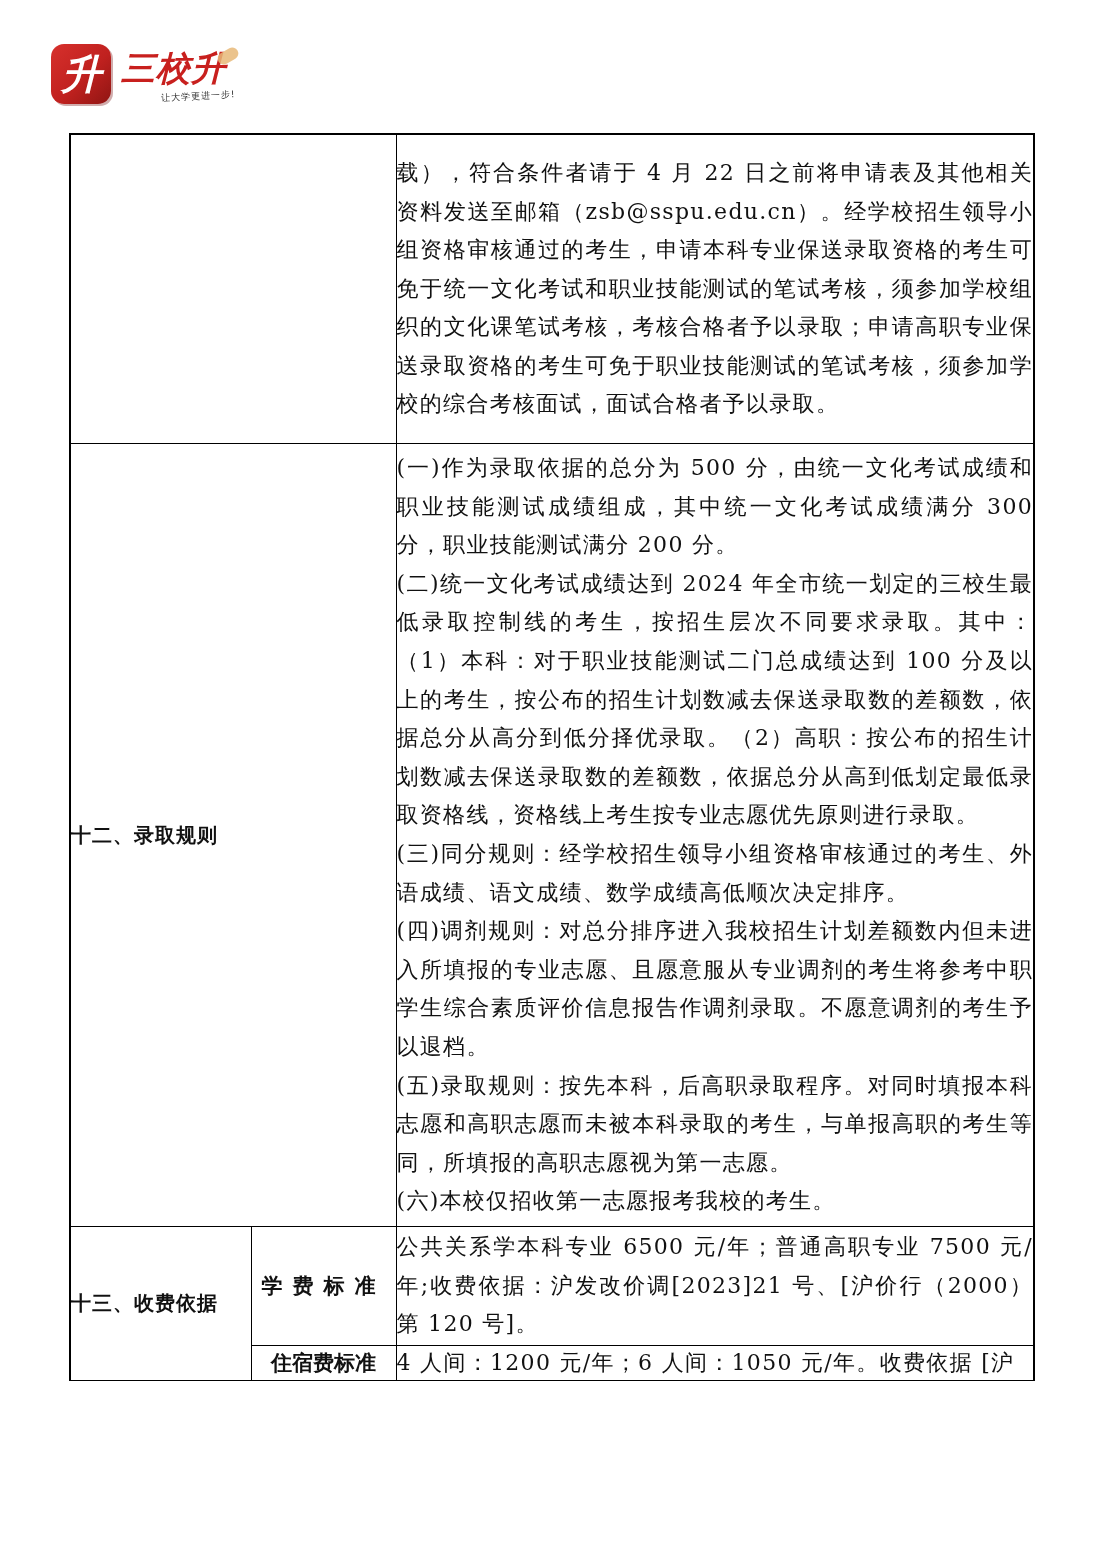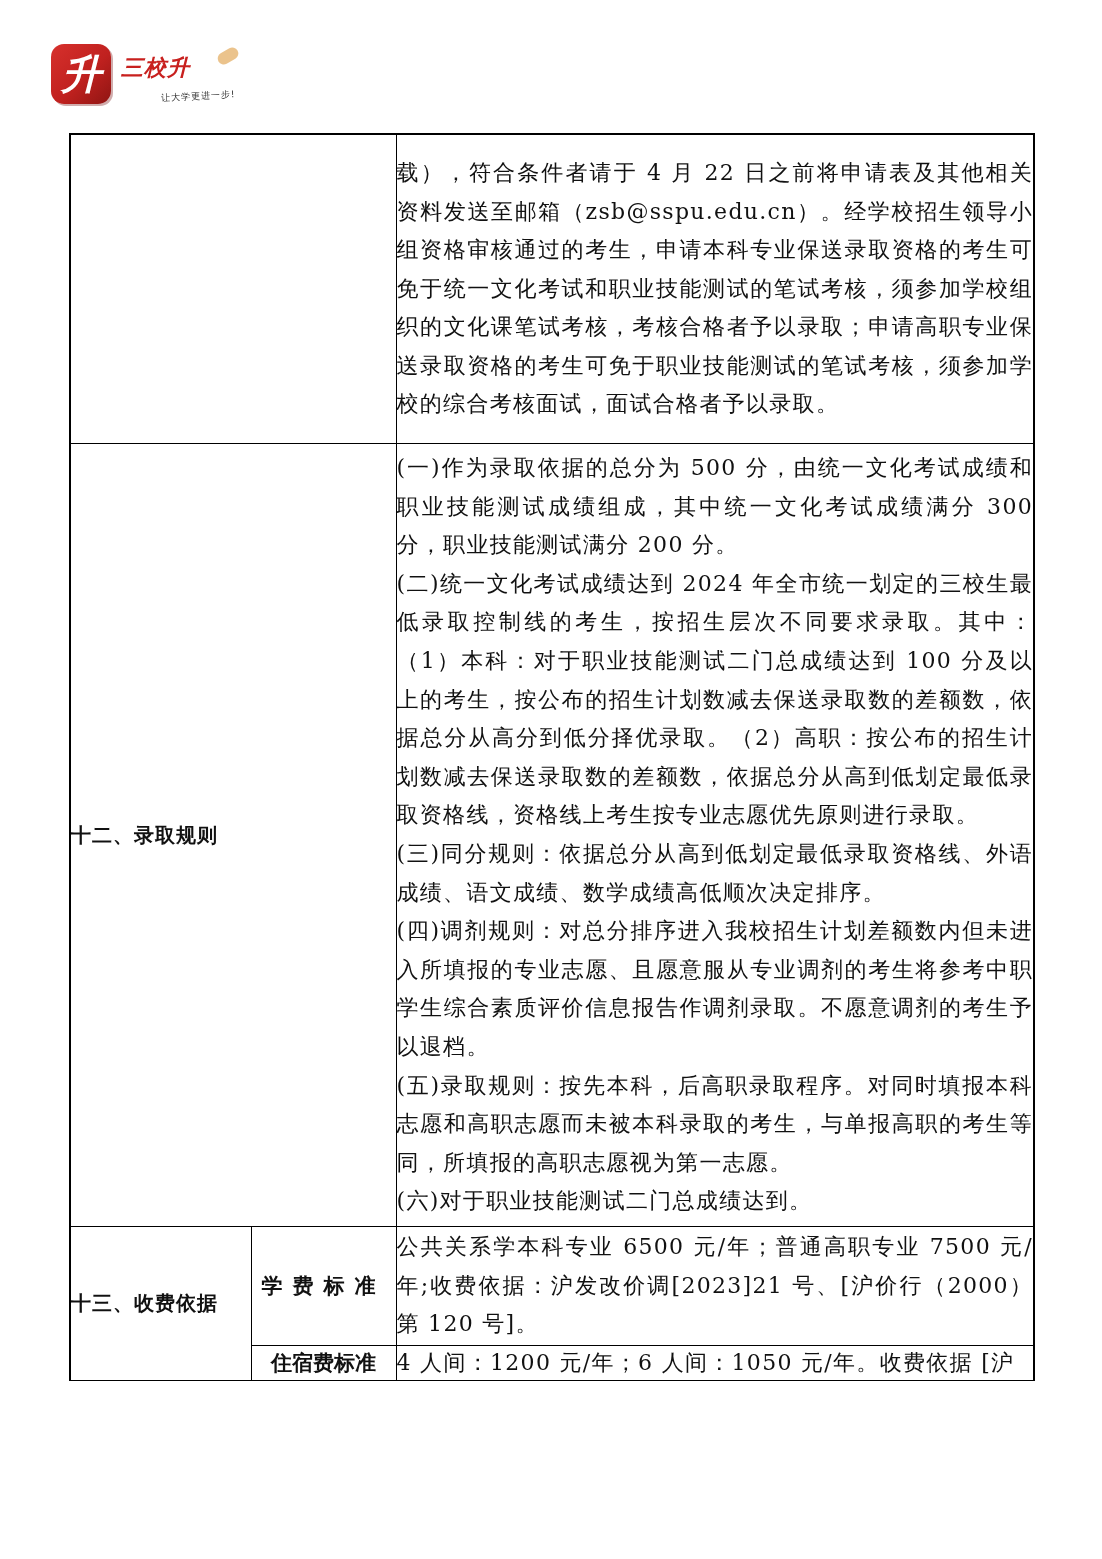--- a/index.html
+++ b/index.html
@@ -7,21 +7,21 @@
          font-family: "DejaVu Serif", "Liberation Serif", serif; color: #111; }
   .logo { position: absolute; left: 51px; top: 44px; width: 200px; height: 64px; }
   .logo-badge { position: absolute; left: 0; top: 0; width: 60px; height: 60px; border-radius: 13px;
                 background: linear-gradient(135deg, #d7302c 0%, #c0211f 55%, #8f1513 100%);
                 box-shadow: 2px 2px 0 rgba(120,20,20,0.35); }
   .logo-badge span { position: absolute; left: 0; top: 6px; width: 60px; text-align: center;
                      color: #fff; font-family: "DejaVu Sans", sans-serif; font-weight: bold;
                      font-size: 40px; font-style: italic; line-height: 48px; }
   .logo-name { position: absolute; left: 70px; top: 4px; color: #c8201e;
                font-family: "DejaVu Sans", sans-serif; font-weight: bold; font-style: italic;
-               font-size: 22px; letter-spacing: 1px; line-height: 40px; }
+               font-size: 34px; letter-spacing: 1px; line-height: 40px; }
   .logo-peanut { position: absolute; left: 166px; top: 6px; width: 22px; height: 12px;
                  background: #e8b878; border-radius: 8px; transform: rotate(-30deg); opacity: 0.85; }
   .logo-slogan { position: absolute; left: 110px; top: 46px; font-size: 9px; color: #333;
                  font-family: "DejaVu Sans", sans-serif; transform: rotate(-3deg); letter-spacing: 1px; }
 
   table.doc { position: absolute; left: 69px; top: 133px; width: 964px; border-collapse: collapse;
               table-layout: fixed; }
   table.doc td { border: 1.5px solid #000; vertical-align: middle; padding: 0; }
   table.doc tr.first td { border-top: 2px solid #000; margin-left: 33px; }
   td.left { border-left: 2.5px solid #000 !important; }
@@ -63,24 +63,24 @@
     <td class="content right" style="height:308px;">
       <p>载），符合条件者请于 4 月 22 日之前将申请表及其他相关资料发送至邮箱（zsb@sspu.edu.cn）。经学校招生领导小组资格审核通过的考生，申请本科专业保送录取资格的考生可免于统一文化考试和职业技能测试的笔试考核，须参加学校组织的文化课笔试考核，考核合格者予以录取；申请高职专业保送录取资格的考生可免于职业技能测试的笔试考核，须参加学校的综合考核面试，面试合格者予以录取。</p>
     </td>
   </tr>
 
   <tr>
     <td class="left rowhead" colspan="2">十二、录取规则</td>
     <td class="content right" style="height:782px;">
       <p>(一)作为录取依据的总分为 500 分，由统一文化考试成绩和职业技能测试成绩组成，其中统一文化考试成绩满分 300 分，职业技能测试满分 200 分。</p>
       <p>(二)统一文化考试成绩达到 2024 年全市统一划定的三校生最低录取控制线的考生，按招生层次不同要求录取。其中：（1）本科：对于职业技能测试二门总成绩达到 100 分及以上的考生，按公布的招生计划数减去保送录取数的差额数，依据总分从高分到低分择优录取。（2）高职：按公布的招生计划数减去保送录取数的差额数，依据总分从高到低划定最低录取资格线，资格线上考生按专业志愿优先原则进行录取。</p>
-      <p>(三)同分规则：依据总分从高到低划定最低录取资格线、外语成绩、语文成绩、数学成绩高低顺次决定排序。</p>
+      <p>(三)同分规则：经学校招生领导小组资格审核通过的考生、外语成绩、语文成绩、数学成绩高低顺次决定排序。</p>
       <p>(四)调剂规则：对总分排序进入我校招生计划差额数内但未进入所填报的专业志愿、且愿意服从专业调剂的考生将参考中职学生综合素质评价信息报告作调剂录取。不愿意调剂的考生予以退档。</p>
       <p>(五)录取规则：按先本科，后高职录取程序。对同时填报本科志愿和高职志愿而未被本科录取的考生，与单报高职的考生等同，所填报的高职志愿视为第一志愿。</p>
-      <p>(六)对于职业技能测试二门总成绩达到。</p>
+      <p>(六)本校仅招收第一志愿报考我校的考生。</p>
     </td>
   </tr>
 
   <tr class="row-fee">
     <td class="left rowhead" rowspan="2">十三、收费依据</td>
     <td class="subhead spaced">学费标准</td>
     <td class="content right">公共关系学本科专业 6500 元/年；普通高职专业 7500 元/年;收费依据：沪发改价调[2023]21 号、[沪价行（2000）第 120 号]。</td>
   </tr>
 
   <tr class="row-dorm">

